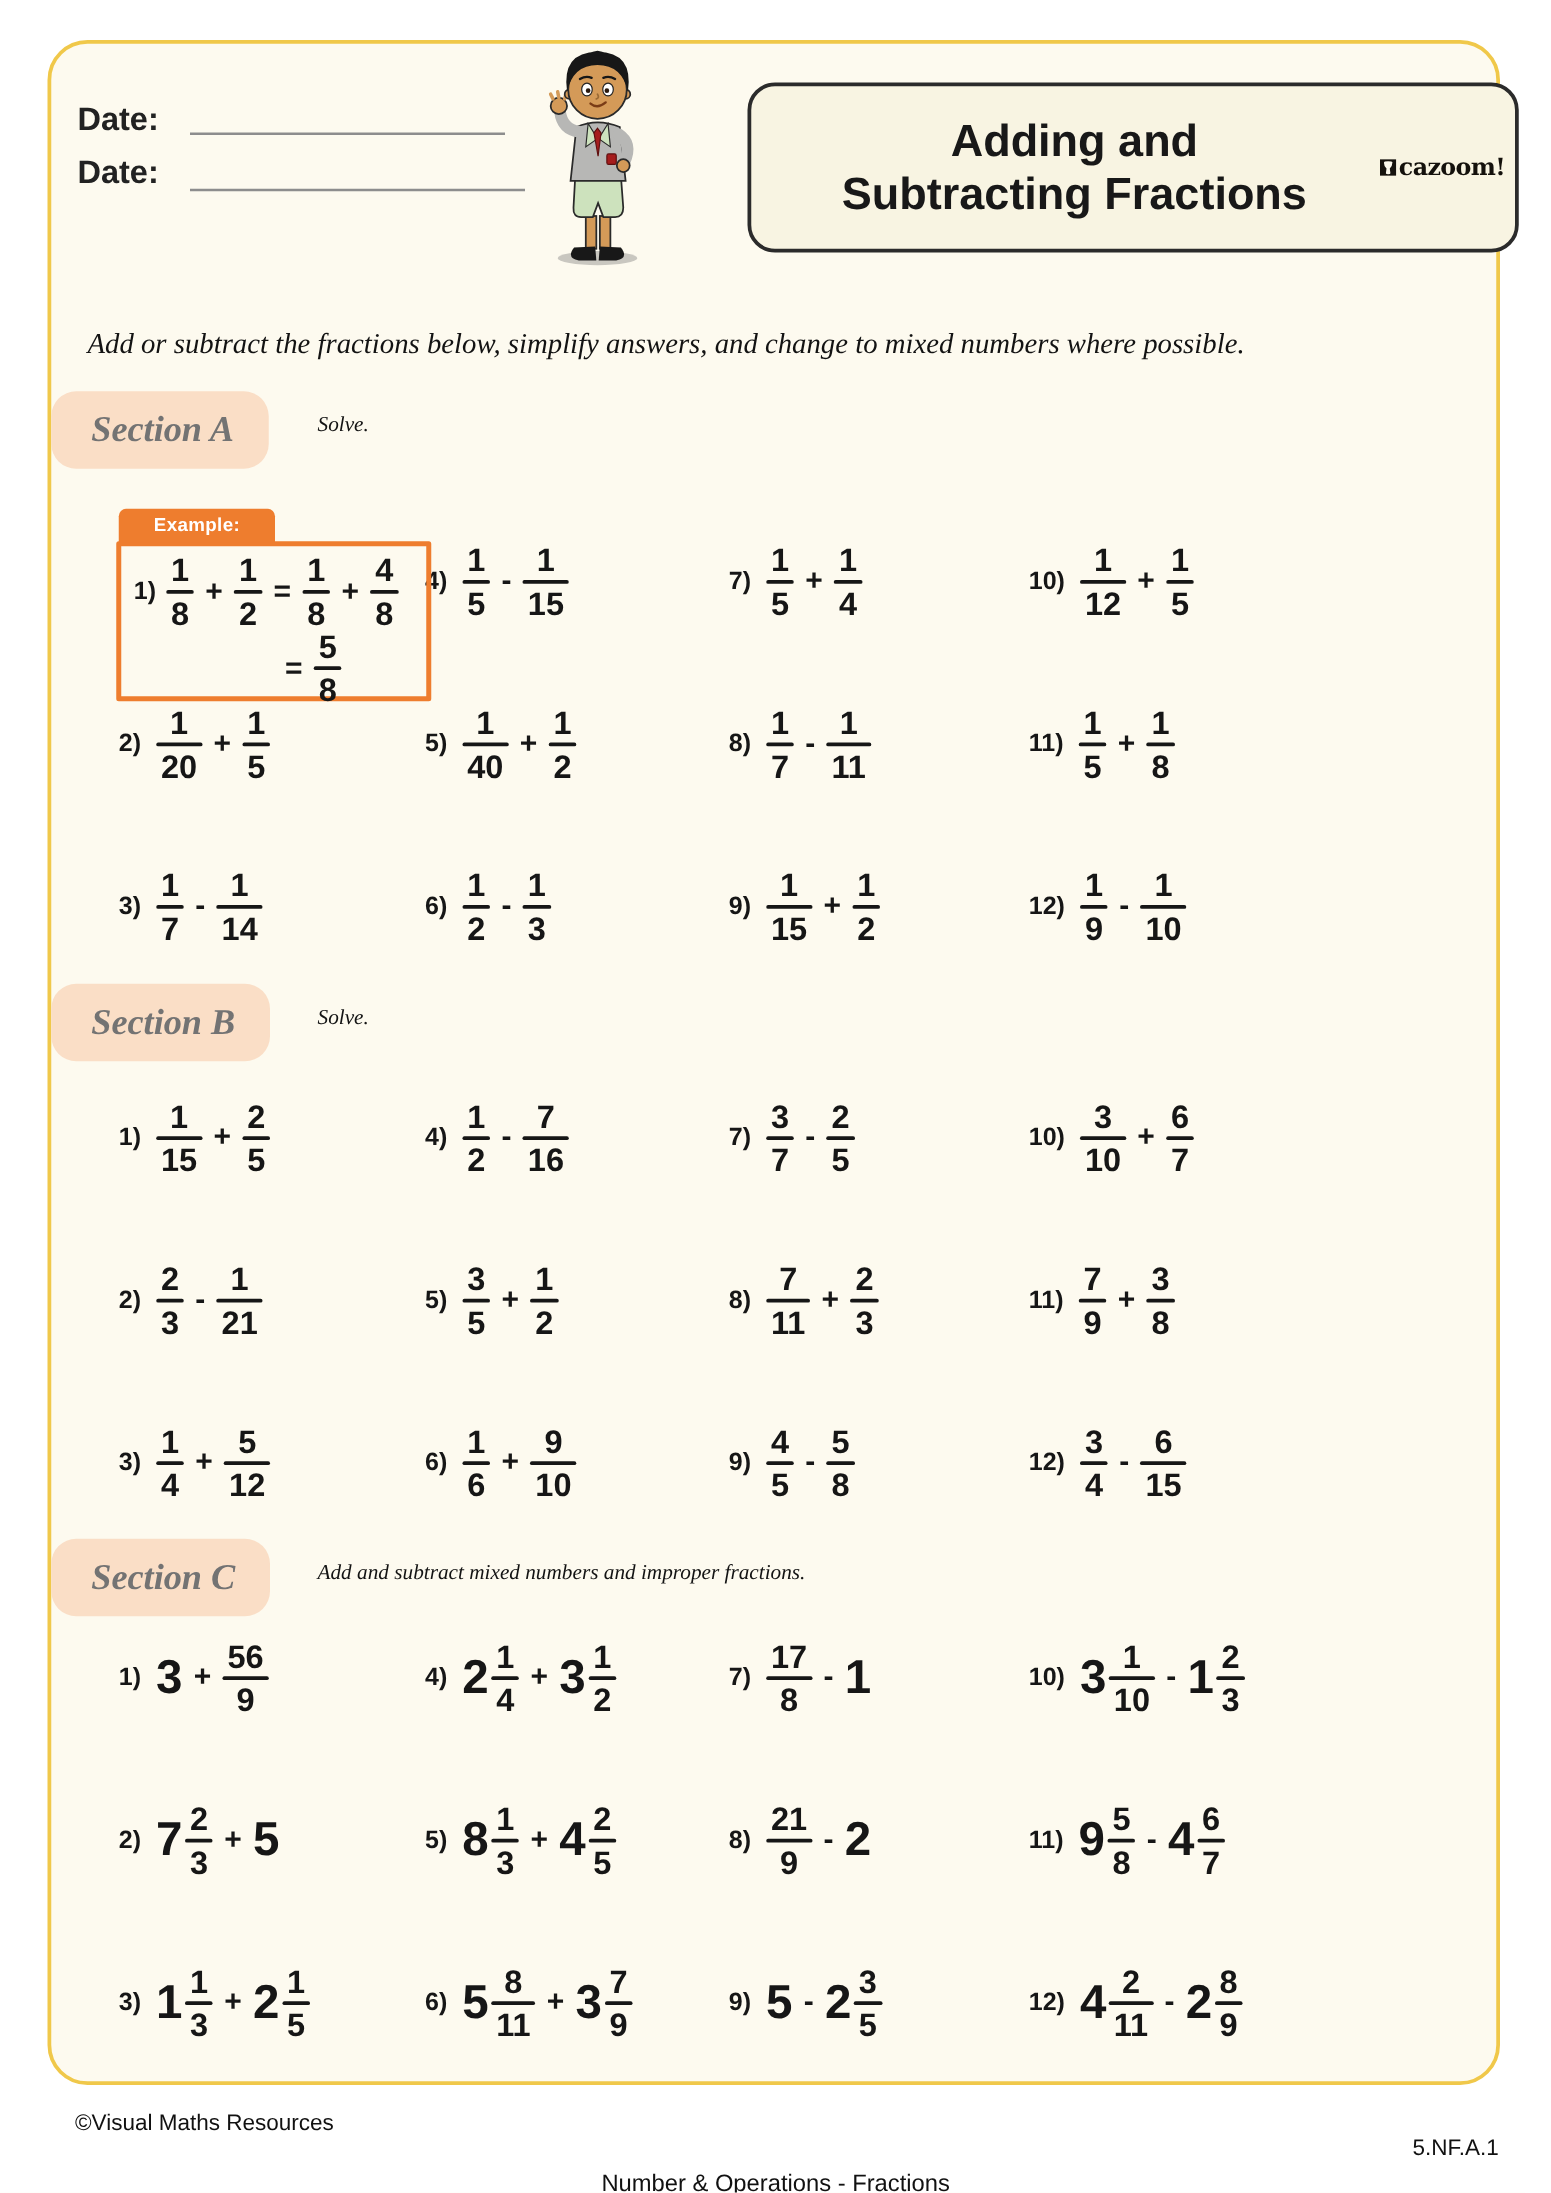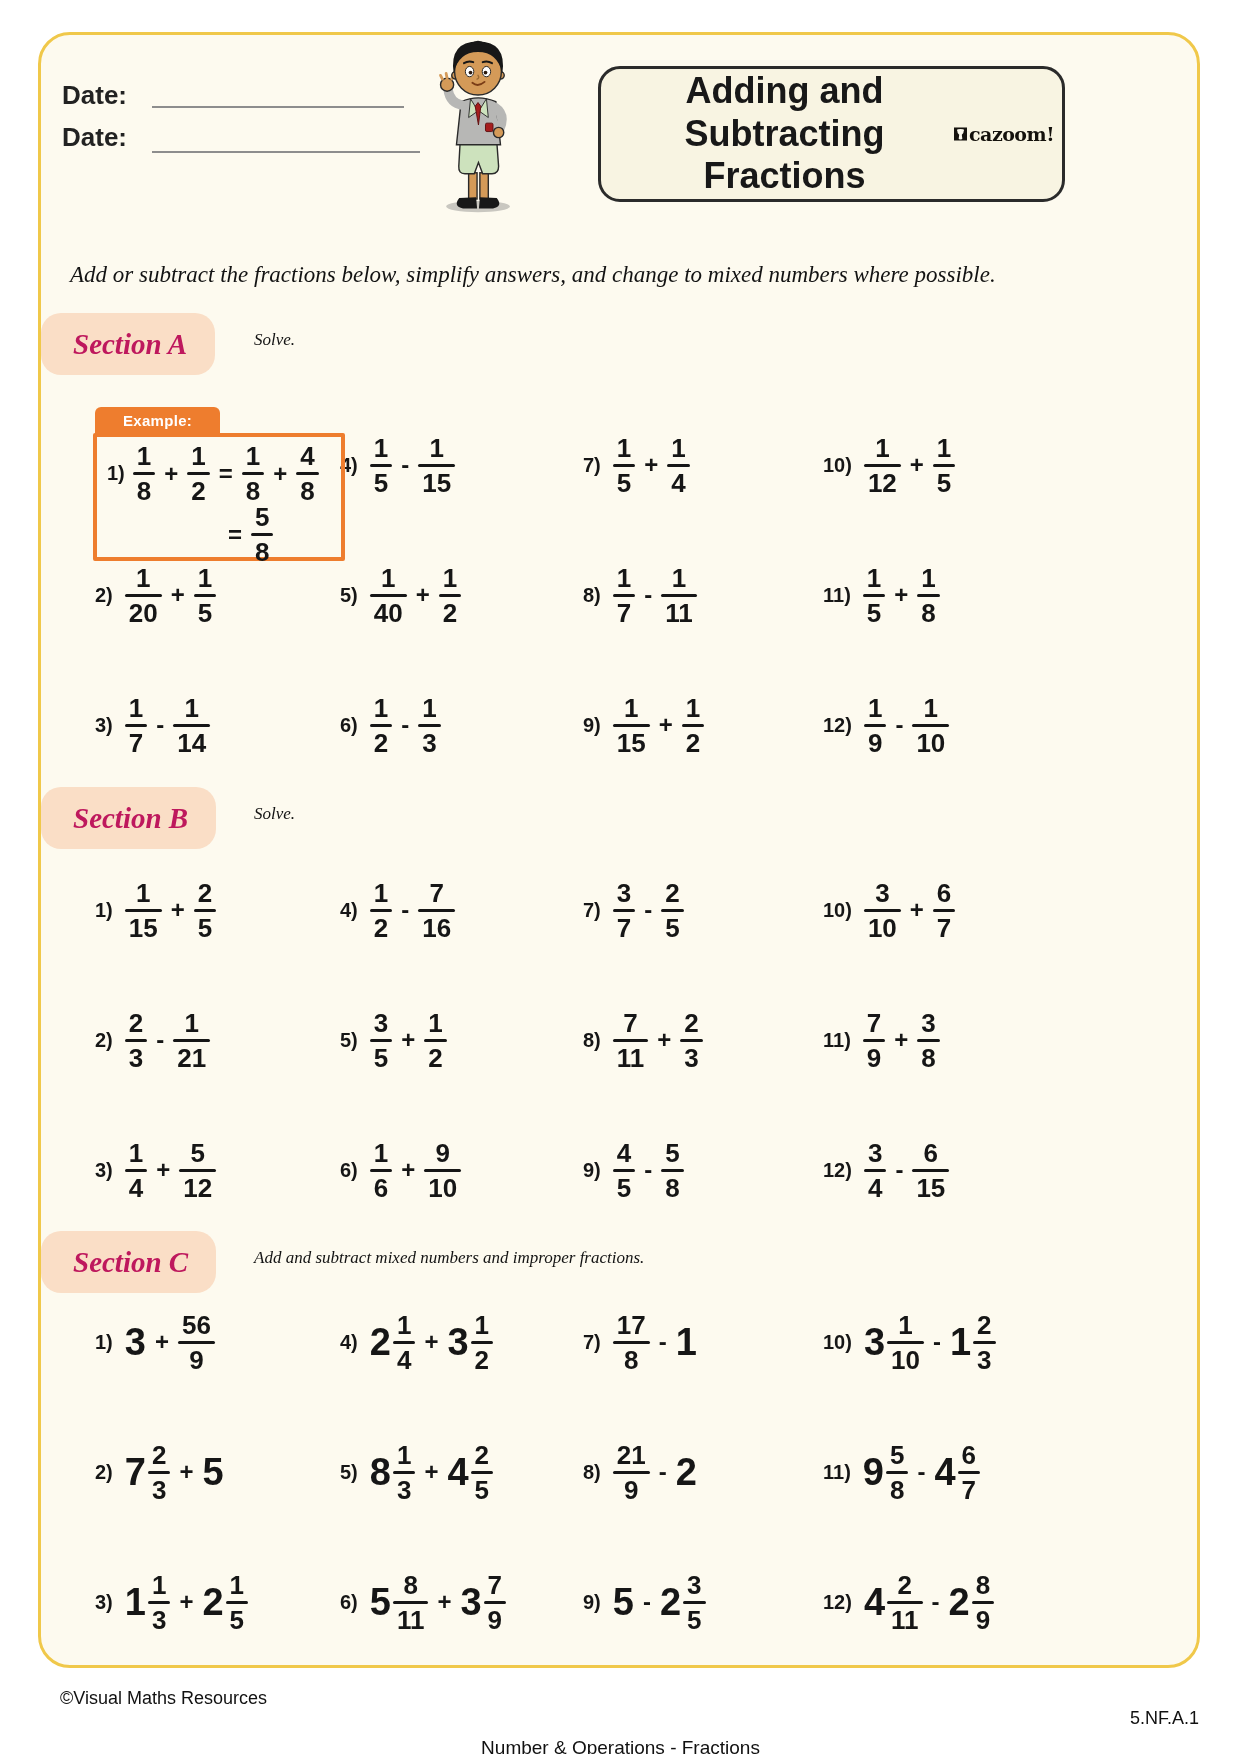--- a/index.html
+++ b/index.html
@@ -14,38 +14,38 @@
   }
   
   .lbl { position:absolute; font-size:26px; font-weight:bold; color:#222; }
   .name-label { left:62px; top:80px; }
   .date-label { left:62px; top:122px; }
   .blank-line { position:absolute; border-top:2.5px solid #8d8d8d; height:0; }
   .name-line { left:152px; top:106px; width:252px; }
   .date-line { left:152px; top:151px; width:268px; }
   .mascot { position:absolute; left:420px; top:36px; width:116px; height:178px; }
   .titlebox {
-    position:absolute; left:598px; top:66px; width:467px; height:136px;
+    position:absolute; left:598px; top:66px; width:617px; height:136px;
     background:#f8f4e2; border:3px solid #2b2b2b; border-radius:22px;
     display:flex; align-items:center; padding:0 8px 0 14px;
   }
   .title-text { flex:1; text-align:center; font-size:36px; font-weight:bold; line-height:1.18; color:#181818; }
   .logo { width:100px; display:flex; flex-direction:row; align-items:center; gap:2px; }
   .logo svg { width:50px; height:50px; }
   .logo-text { font-family:"DejaVu Serif", serif; font-weight:bold; font-size:19px; letter-spacing:-0.5px; color:#14110c; }
   
   .instruction {
     position:absolute; left:70px; top:262px; width:1060px;
     font-family:"Liberation Serif", serif; font-style:italic; font-size:23px; color:#131313;
   }
   
   .tab {
     position:absolute; left:41px; height:62px; background:#fadec6; border-radius:20px;
     display:flex; align-items:center; padding:0 28px 0 32px;
-    font-family:"Liberation Serif", serif; font-style:italic; font-weight:bold; font-size:29px; color:#be185d;
+    font-family:"Liberation Serif", serif; font-style:italic; font-weight:bold; font-size:29px; color:#737373;
   }
   .tab-a { top:313px; } .tab-b { top:787px; } .tab-c { top:1231px; }
   .solve {
     position:absolute; left:254px; font-family:Liberation Serif, serif;
     font-style:italic; font-size:17px; color:#131313;
   }
   .solve-a { top:330px; } .solve-b { top:804px; } .solve-c { top:1248px; }
   
   .extab {
     position:absolute; left:95px; top:407px; height:27px; background:#ee7d2e; color:#fff;

